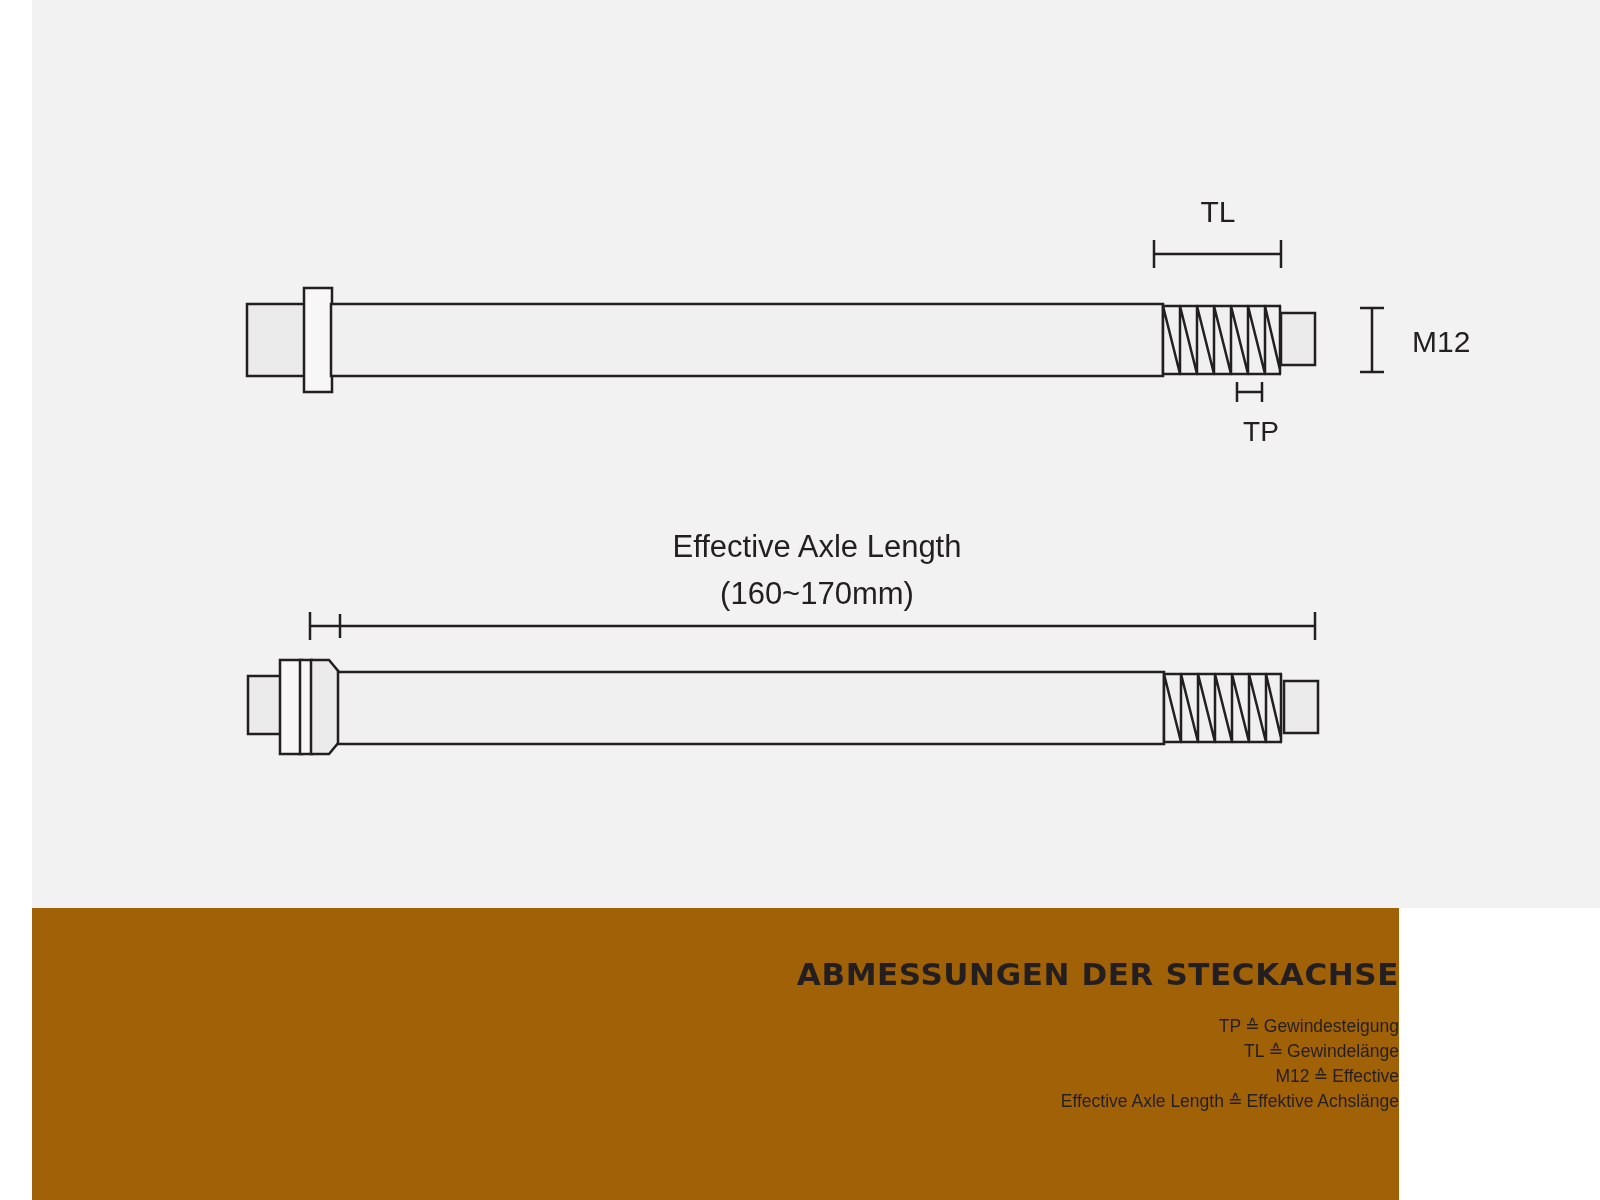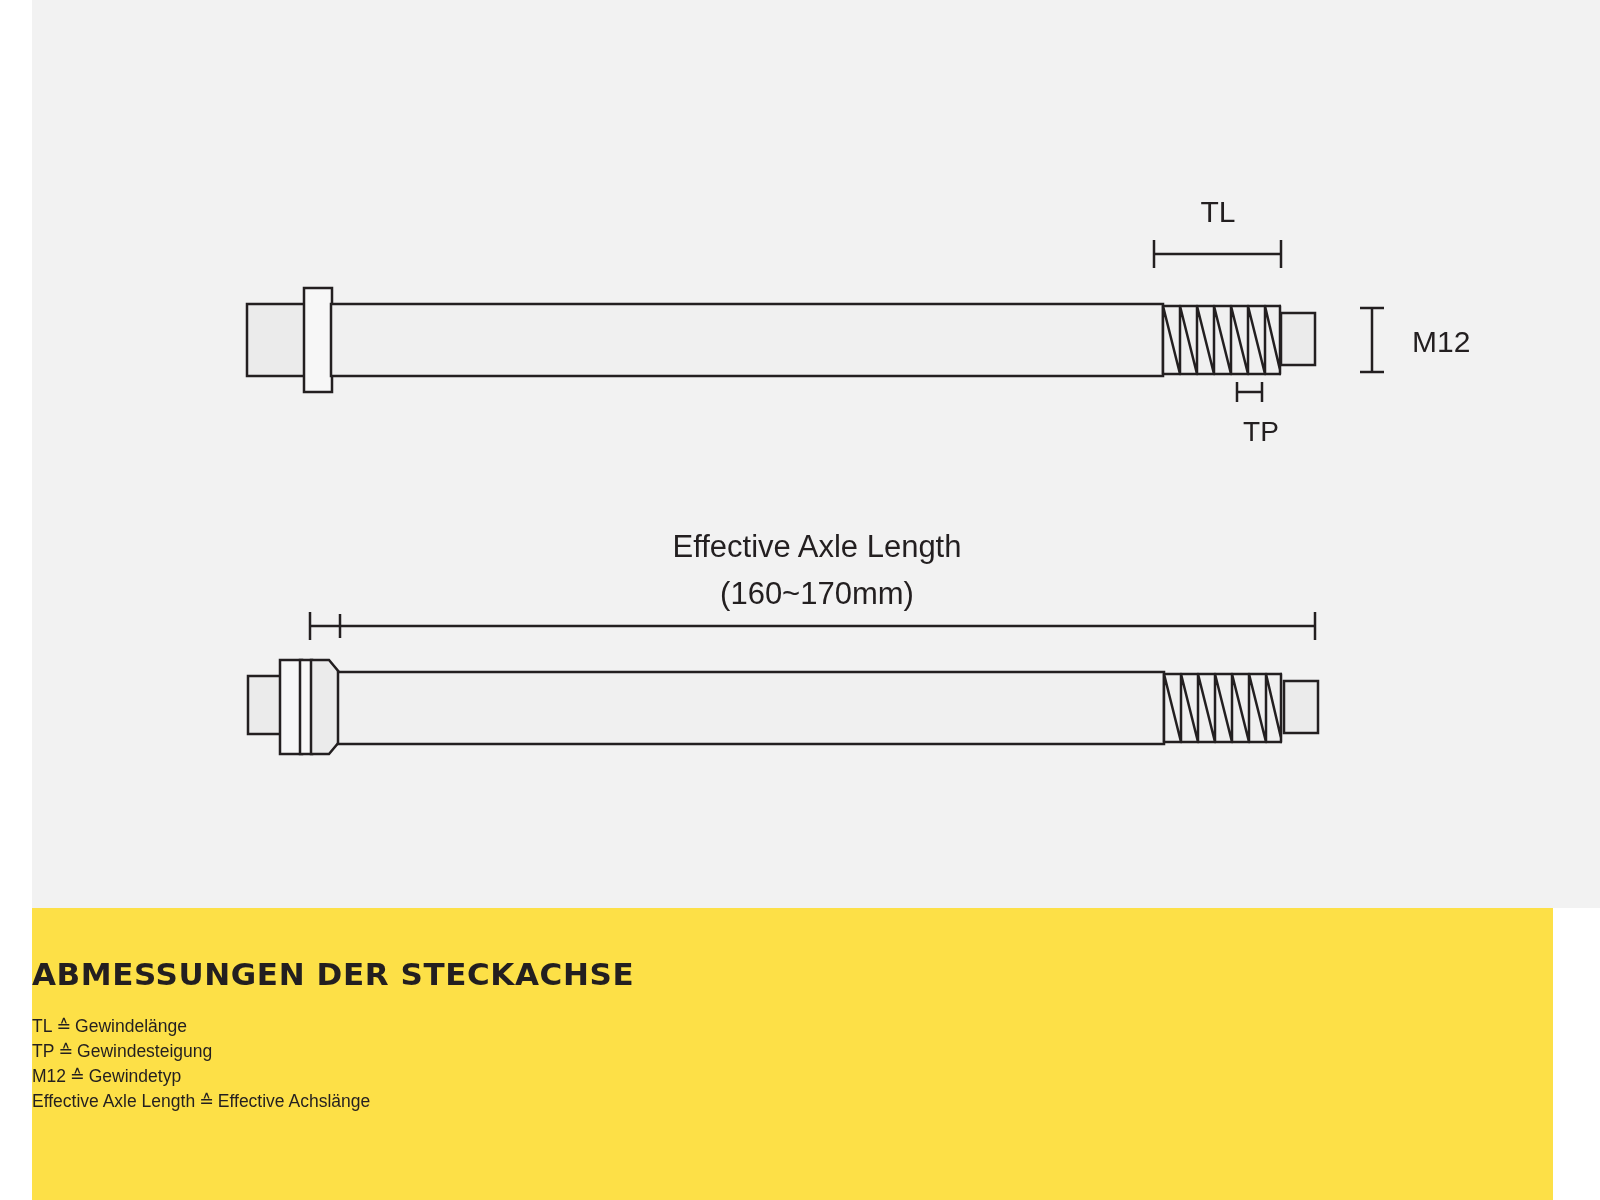--- a/index.html
+++ b/index.html
@@ -34,24 +34,24 @@
     left: 0;
     top: 0;
     width: 1600px;
     height: 908px;
     display: block;
   }
   .caption-block {
     position: absolute;
     left: 0;
     top: 908px;
-    width: 1521px;
+    width: 1367px;
     height: 292px;
-    background: #fde047;
-    text-align: left;
+    background: #a16207;
+    text-align: right;
   }
   .caption-title {
     margin: 0;
     padding-top: 48px;
     font-size: 31px;
     font-weight: bold;
     letter-spacing: 0.6px;
     color: #231f20;
     font-family: "DejaVu Sans", sans-serif;
   }
@@ -157,27 +157,27 @@
         <rect x="1252" y="681" width="34" height="52" fill="#ebebeb" stroke="#231f20" stroke-width="2.5"></rect>
       </g>
 
     </svg>
   </div>
 
   <div class="caption-block">
     <h1 class="caption-title">ABMESSUNGEN DER STECKACHSE</h1>
     <div class="legend">
       <div class="legend-row">
+        <span class="legend-abbr">TP</span><span class="legend-sym">≙</span><span>Gewindesteigung</span>
+      </div>
+      <div class="legend-row">
         <span class="legend-abbr">TL</span><span class="legend-sym">≙</span><span>Gewindelänge</span>
       </div>
       <div class="legend-row">
-        <span class="legend-abbr">TP</span><span class="legend-sym">≙</span><span>Gewindesteigung</span>
+        <span class="legend-abbr">M12</span><span class="legend-sym">≙</span><span>Effective</span>
       </div>
       <div class="legend-row">
-        <span class="legend-abbr">M12</span><span class="legend-sym">≙</span><span>Gewindetyp</span>
-      </div>
-      <div class="legend-row">
-        <span class="legend-abbr">Effective Axle Length</span><span class="legend-sym">≙</span><span>Effective Achslänge</span>
+        <span class="legend-abbr">Effective Axle Length</span><span class="legend-sym">≙</span><span>Effektive Achslänge</span>
       </div>
     </div>
   </div>
 
 </div>
 
 </body></html>

